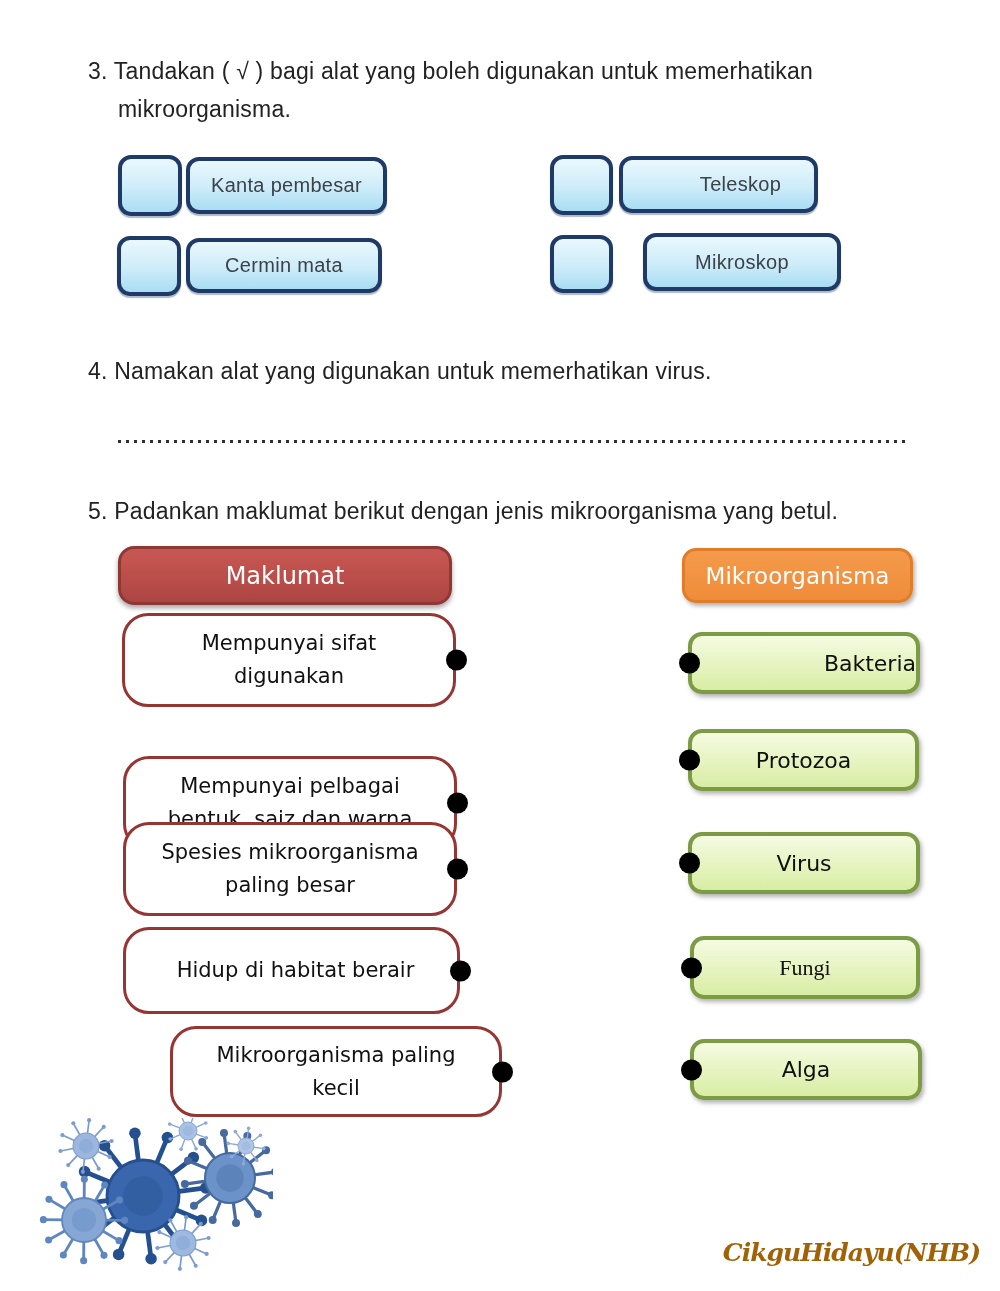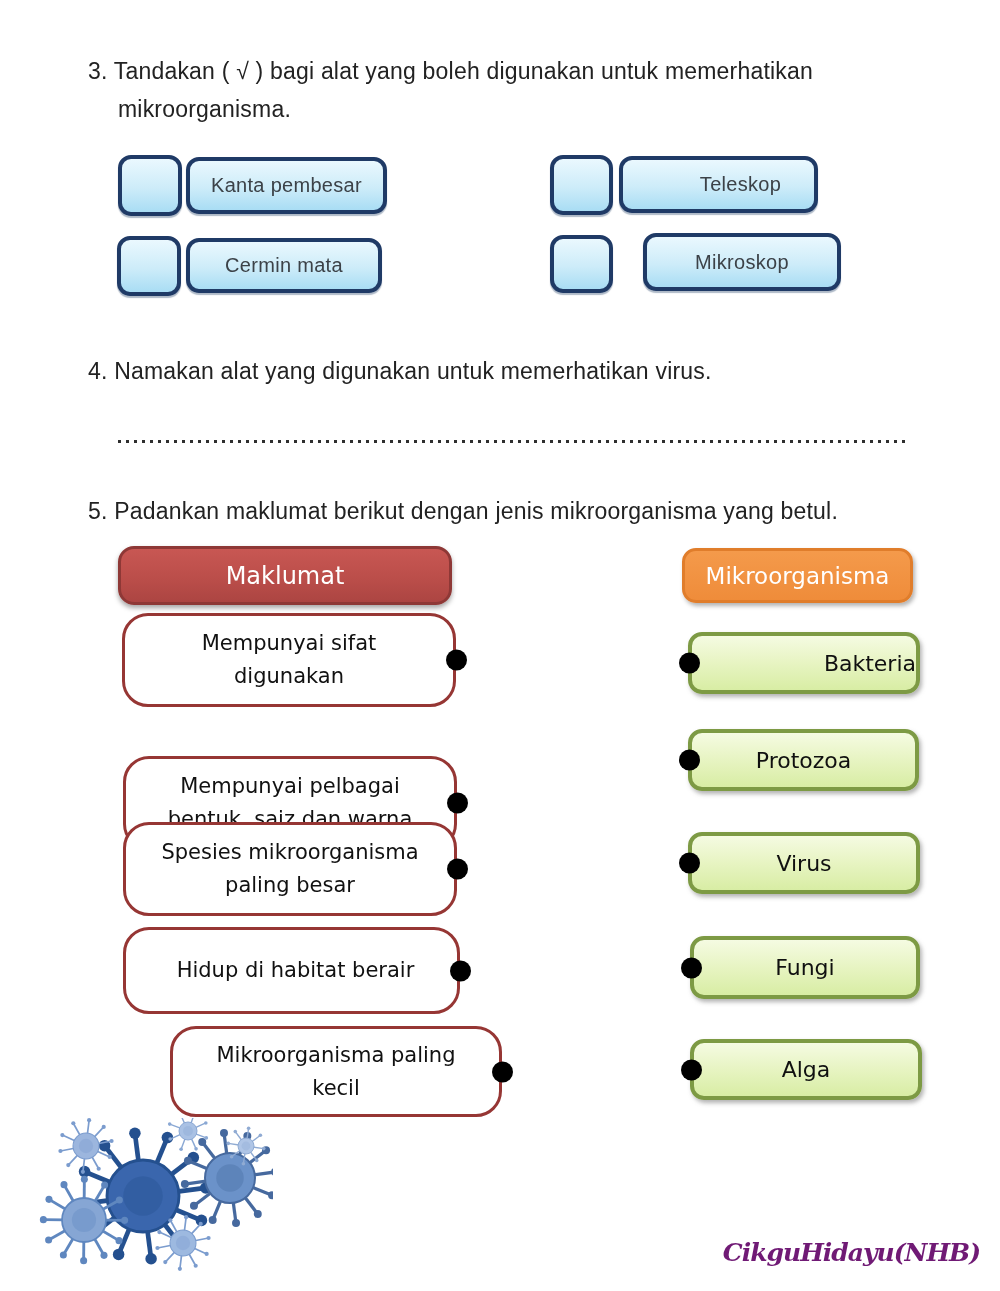--- a/index.html
+++ b/index.html
@@ -70,21 +70,21 @@
   
   .dot{
     width:21px;height:21px;border-radius:50%;background:#000;
     position:absolute;top:50%;transform:translateY(-50%);cursor:pointer;
   }
   .dot-right{right:-14px;}
   .dot-left{left:-13px;}
   
   .signature{
     font-family:"DejaVu Serif",serif;font-style:italic;font-weight:700;
-    font-size:25px;color:#701a75;letter-spacing:-1px;
+    font-size:25px;color:#a16207;letter-spacing:-1px;
     text-align:right;white-space:nowrap;
   }
 </style>
 </head>
 <body>
 
 <div class="page">
 
   <div class="abs qtext" style="left:88px;top:58px;">3. Tandakan ( √ ) bagi alat yang boleh digunakan untuk memerhatikan</div>
   <div class="abs qtext" style="left:118px;top:96px;">mikroorganisma.</div>
@@ -152,21 +152,21 @@
     <span>Bakteria</span>
   </div>
   <div class="abs micro-box" style="left:688px;top:832px;width:232px;height:62px;">
     <span class="dot dot-left"></span>
     <span>Virus</span>
   </div>
   <div class="abs micro-box" style="left:688px;top:729px;width:231px;height:62px;">
     <span class="dot dot-left"></span>
     <span>Protozoa</span>
   </div>
-  <div class="abs micro-box" style="left:690px;top:936px;width:230px;height:63px;">
+  <div class="abs micro-box" style="left:690px;top:936px;width:230px;height:63px;font-family:Liberation Serif, serif;">
     <span class="dot dot-left"></span>
     <span>Fungi</span>
   </div>
   <div class="abs micro-box" style="left:690px;top:1039px;width:232px;height:61px;">
     <span class="dot dot-left"></span>
     <span>Alga</span>
   </div>
 
   <svg id="virus-svg" class="abs" style="left:38px;top:1118px;" width="235" height="158" viewBox="0 0 235 158">
       <g transform="translate(105,78)">

